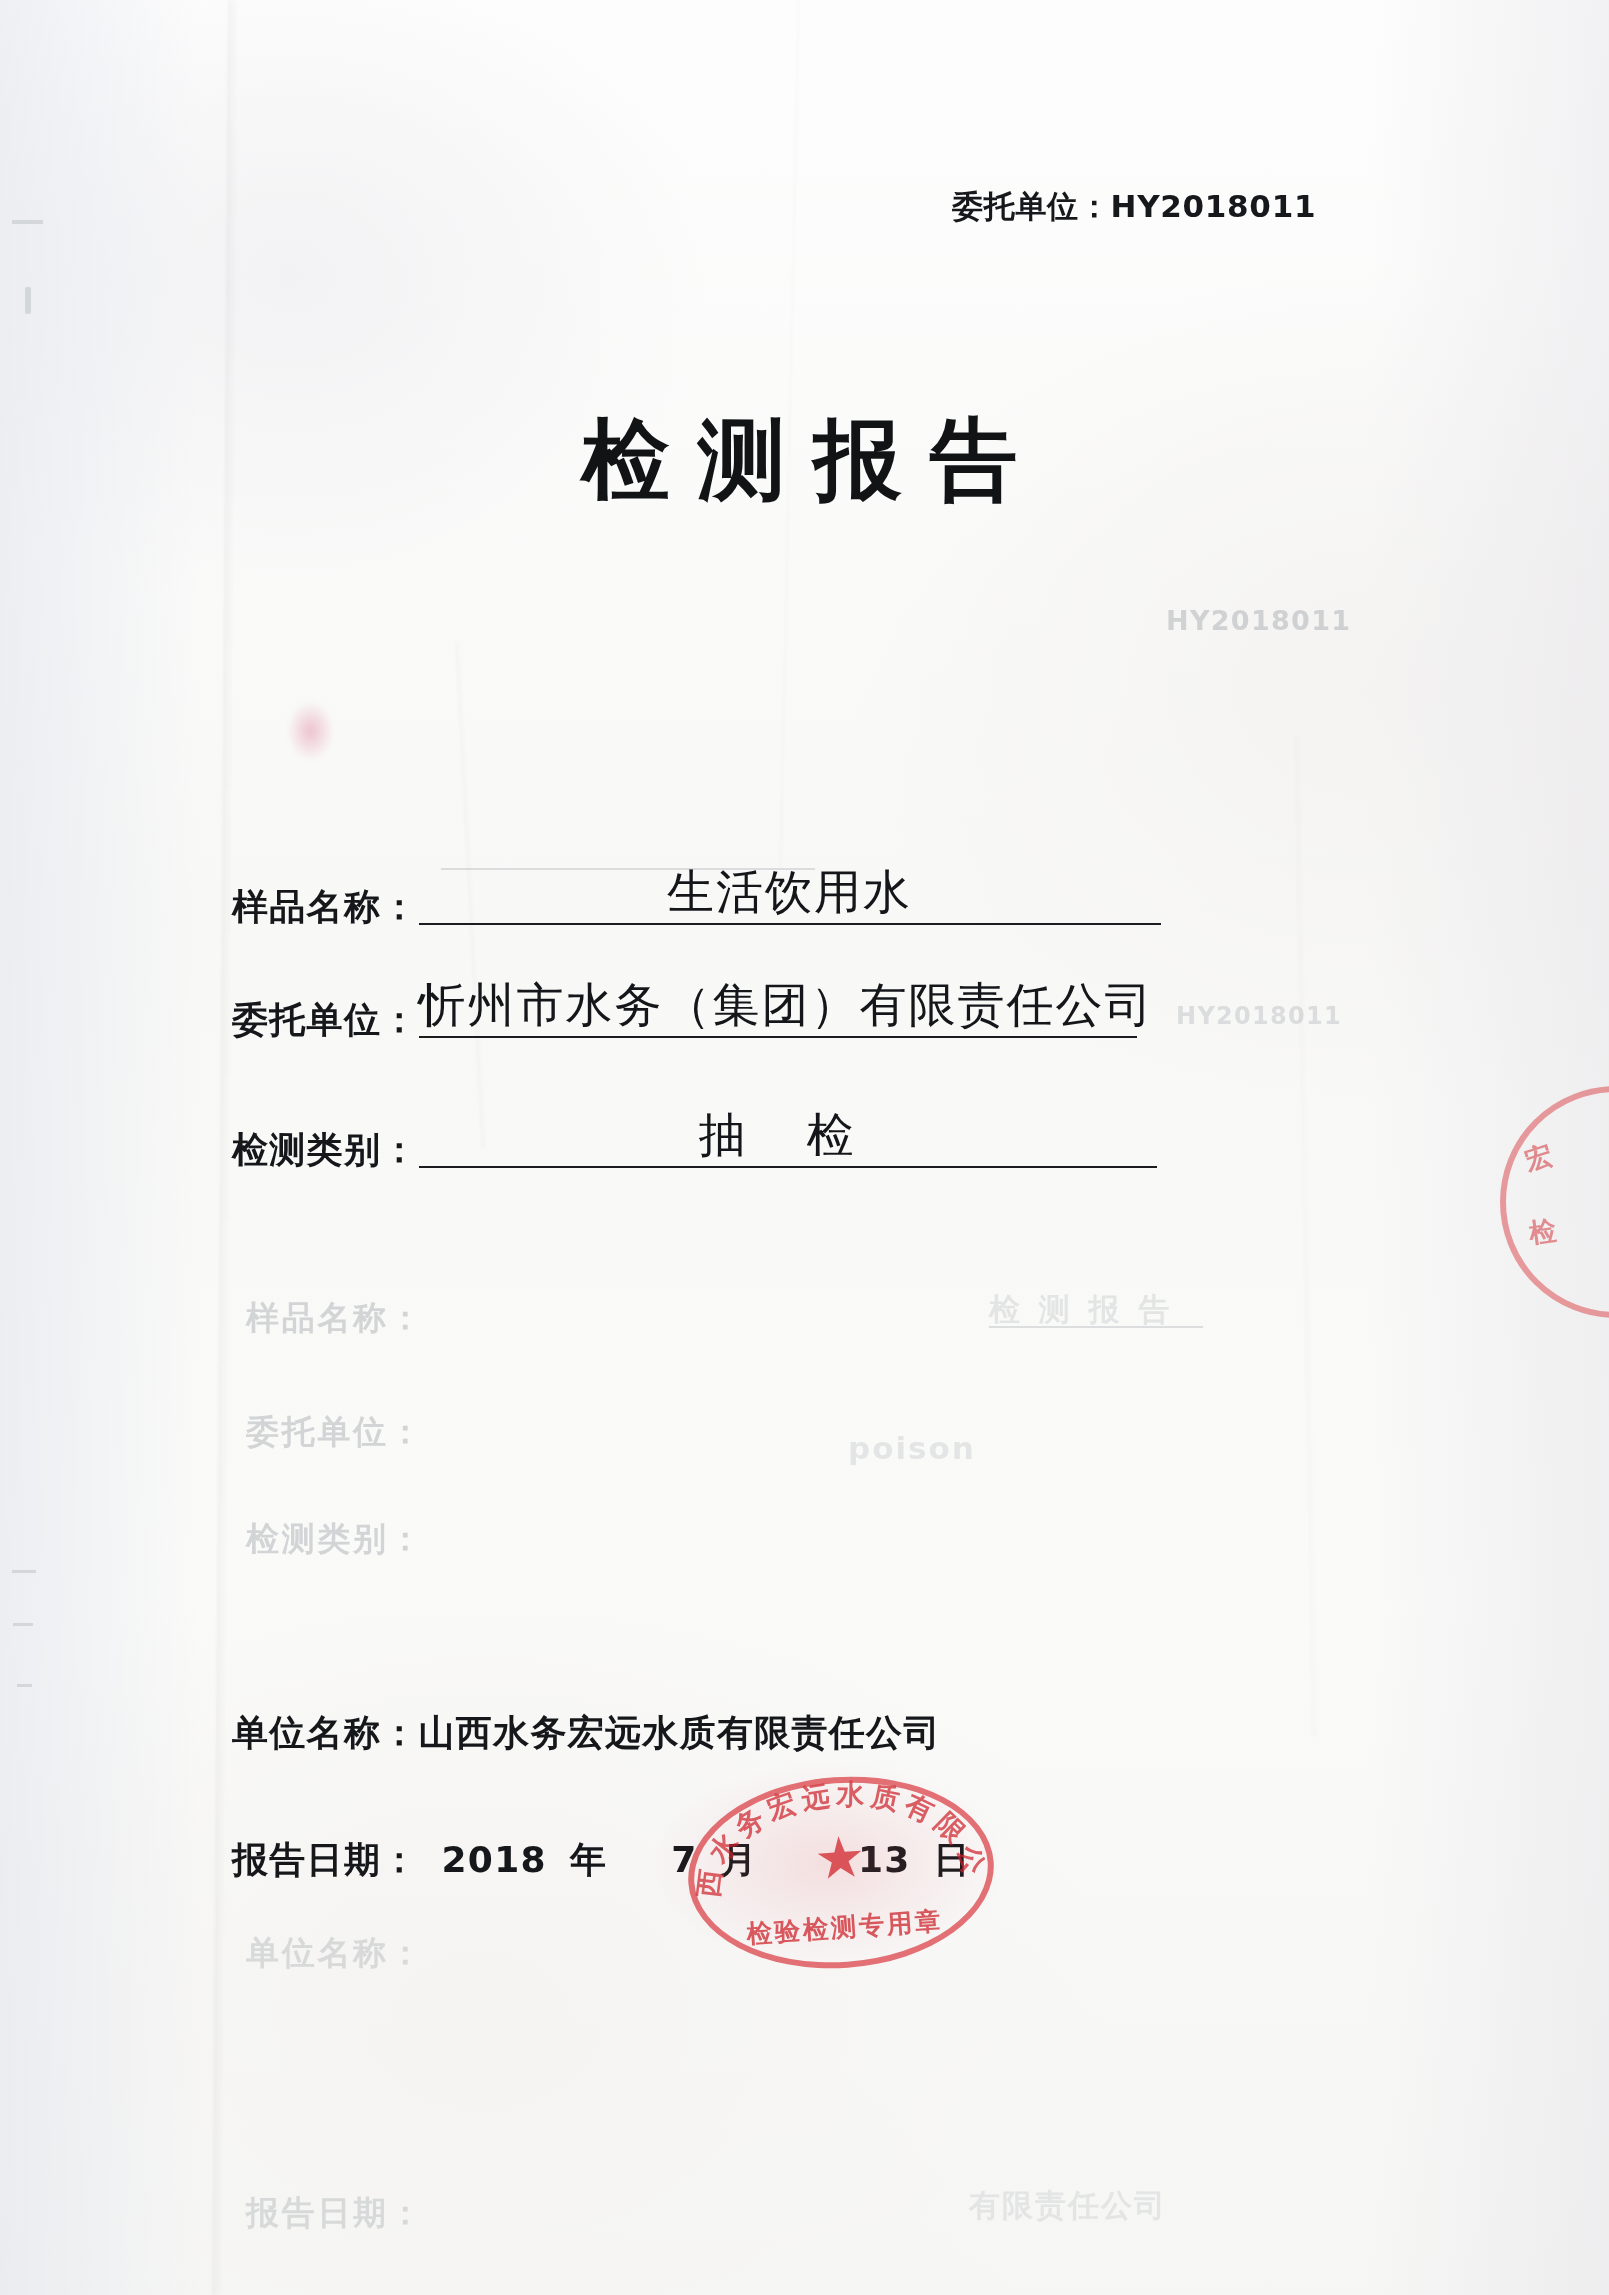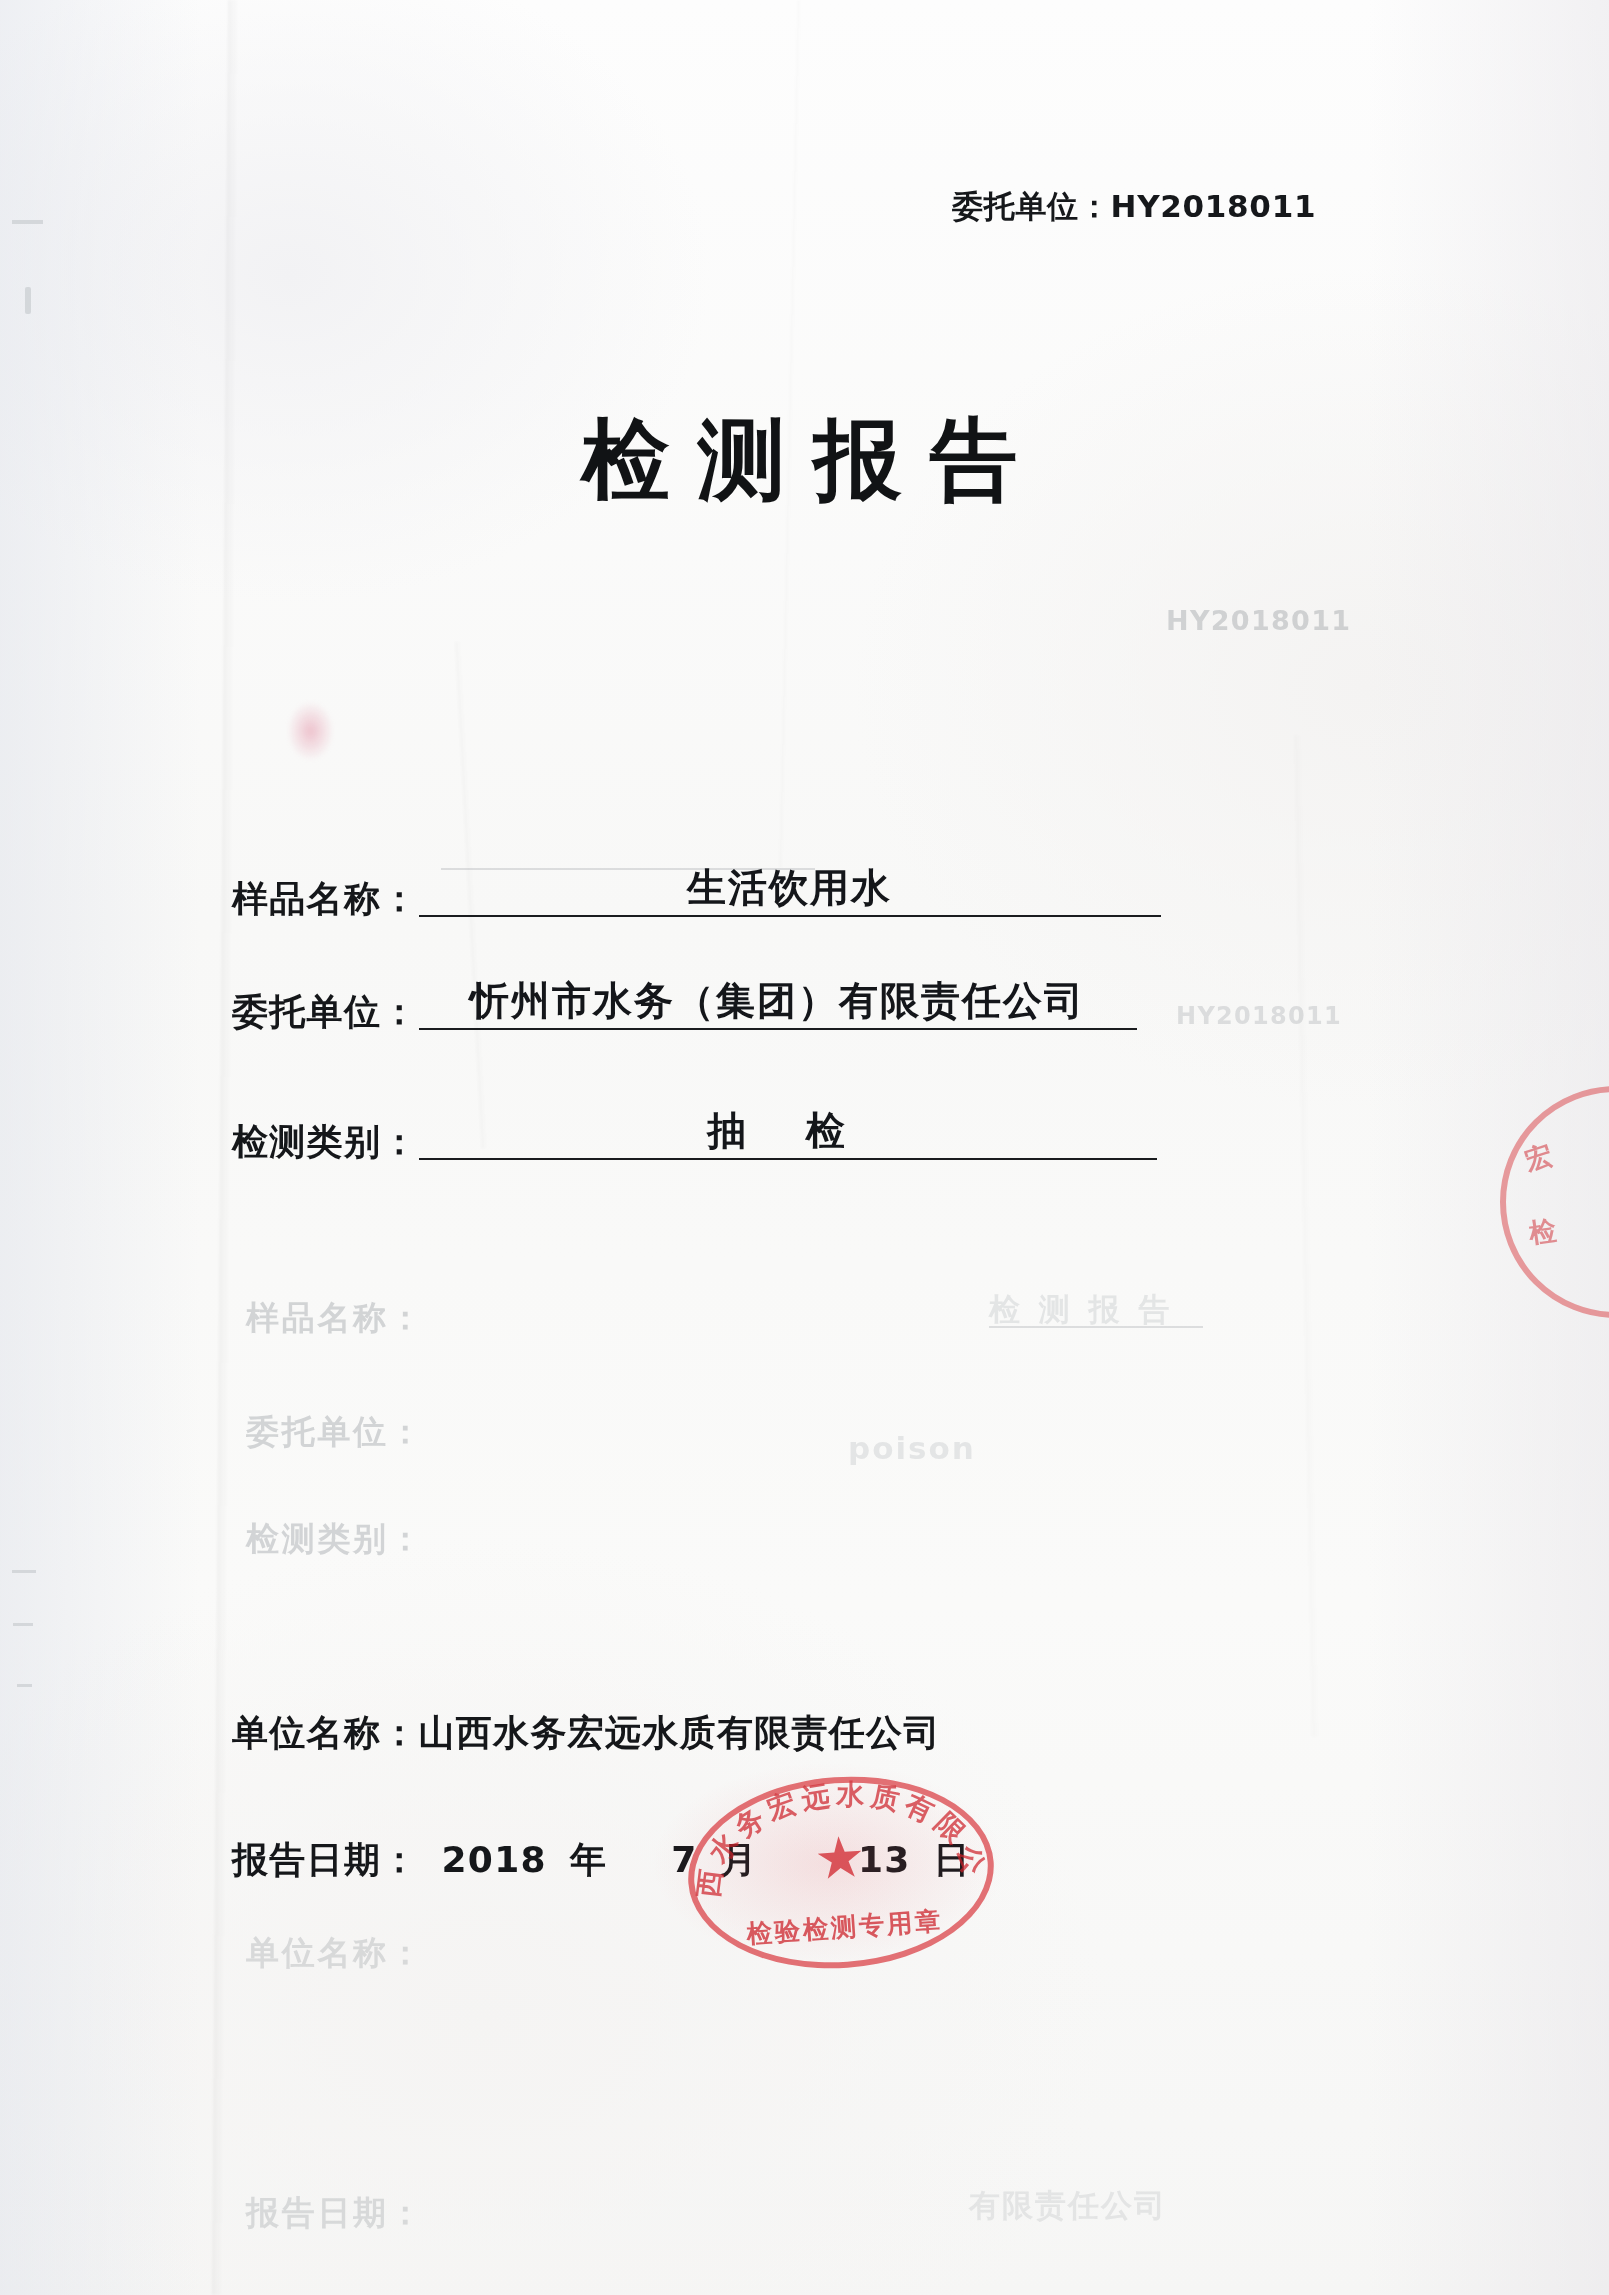--- a/index.html
+++ b/index.html
@@ -111,22 +111,22 @@
   }
   .field-underline {
     position: relative;
     border-bottom: 2px solid #1a1c1f;
     display: inline-block;
     text-align: center;
     line-height: 1;
     padding-bottom: 8px;
   }
   .field-value {
-    font-size: 39px;
-    font-weight: 700;
+    font-size: 47px;
+    font-weight: 400;
     color: #14161a;
     letter-spacing: 2px;
   }
   .field-value.spaced { letter-spacing: 23px; text-indent: 23px; }
 
   .row-sample   { left: 232px; top: 868px; }
   .row-client   { left: 232px; top: 981px; }
   .row-category { left: 232px; top: 1094px; }
 
   .row-sample .field-underline   { width: 742px; }

